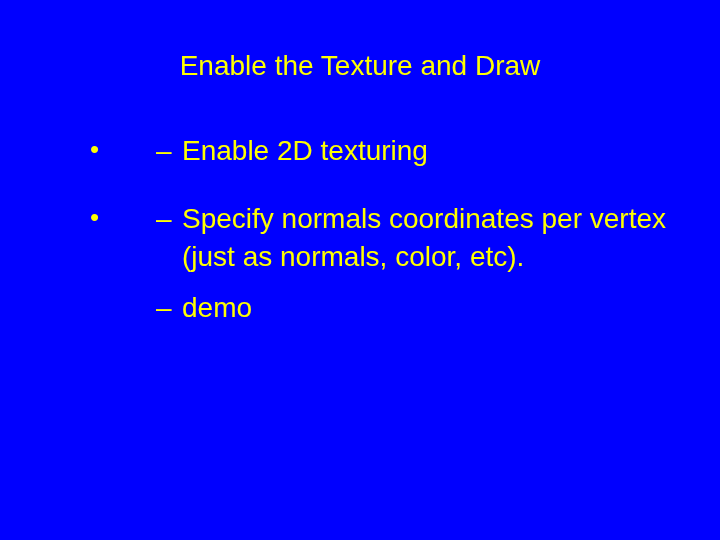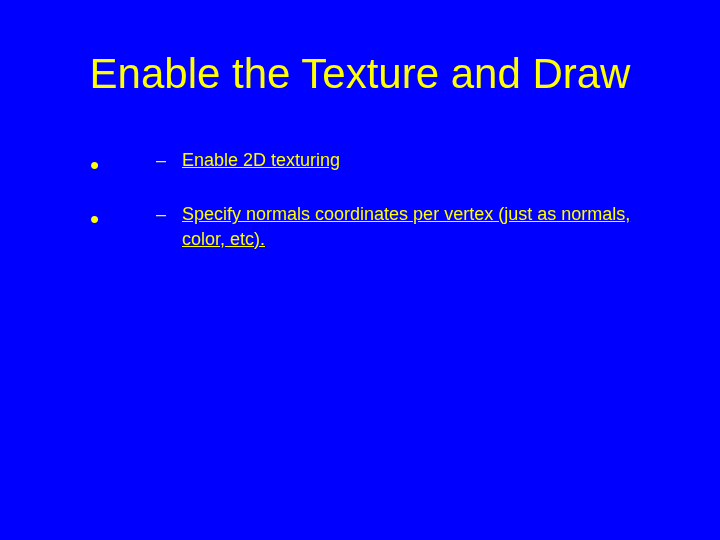--- a/index.html
+++ b/index.html
@@ -14,21 +14,21 @@
     color: #ffff00;
     font-family: Arial, Helvetica, sans-serif;
   }
   .slide {
     box-sizing: border-box;
     width: 720px;
     height: 540px;
     padding: 40px 50px 0 50px;
   }
   .title {
-    font-size: 42px;
+    font-size: 28px;
     text-align: center;
     margin: 10px 0 50px 0;
     font-weight: normal;
   }
   ul.level1 {
     list-style: none;
     padding: 0 0 0 40px;
     margin: 0;
     font-size: 26px;
   }
@@ -41,22 +41,21 @@
   ul.level1 > li::before {
     content: "•";
     position: absolute;
     left: 0;
     top: 0;
   }
   ul.level2 {
     list-style: none;
     padding: 0 0 0 36px;
     margin: 14px 0 30px 0;
-    font-size: 18px;
-    text-decoration: underline;
+    font-size: 28px;
   }
   ul.level2 > li {
     position: relative;
     padding-left: 26px;
     margin-bottom: 14px;
     line-height: 1.35;
   }
   ul.level2 > li::before {
     content: "–";
     position: absolute;
@@ -77,16 +76,19 @@
         <li>
           <span>Enable 2D texturing</span>
         </li>
       </ul>
     </li>
     <li>
       <ul class="level2">
         <li>
           <span>Specify normals coordinates per vertex (just as normals, color, etc).</span>
         </li>
+        <li>
+          <span>demo</span>
+        </li>
       </ul>
     </li>
   </ul>
 </div>
 
 </body></html>

